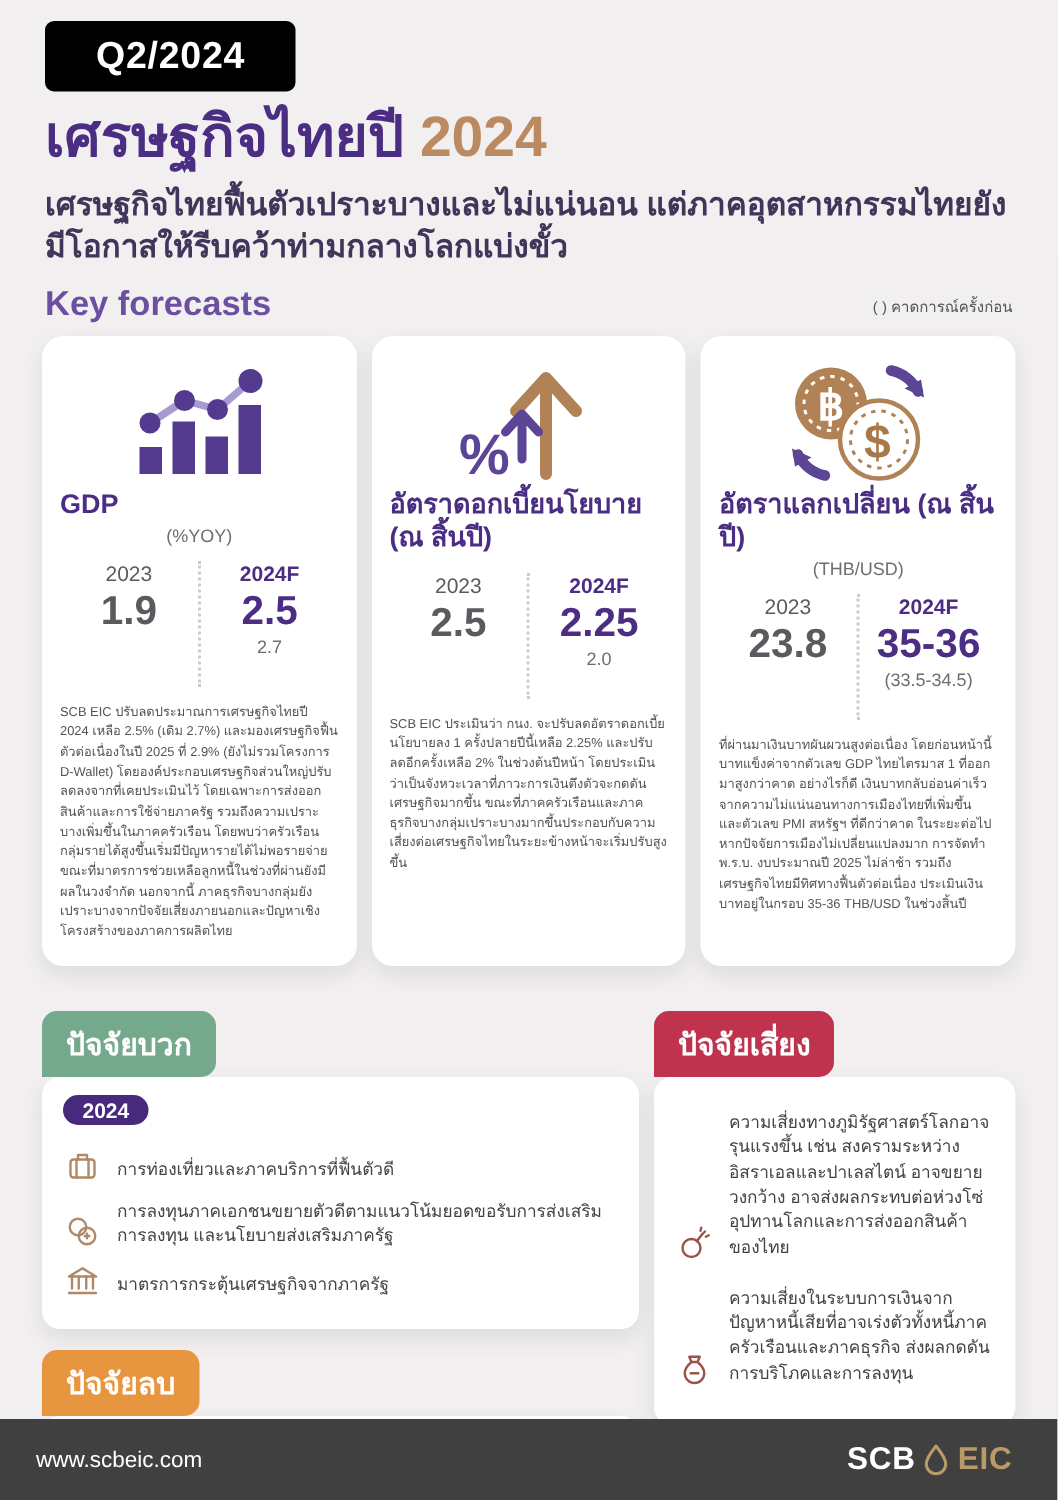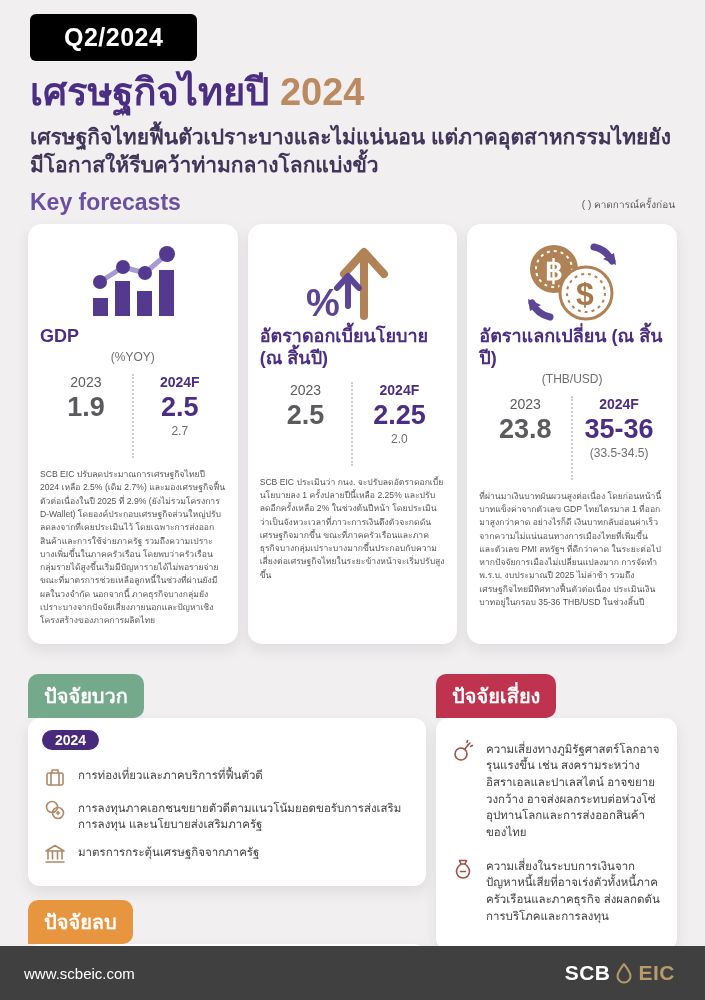--- a/index.html
+++ b/index.html
@@ -40,21 +40,21 @@
   .col-left { width:398px; flex:none; }
   .col-right { flex:1; }
   .sec-badge { display:inline-block; color:#fff; font-size:20px; font-weight:bold;
                padding:6px 16px; border-radius:10px 10px 10px 0; margin-top:14px; }
   .sec-badge.green { background:#74a98c; }
   .sec-badge.red { background:#c0334e; }
   .sec-badge.orange { background:#e8953f; }
   .sec-box { background:#fff; border-radius:12px; box-shadow:0 6px 14px rgba(90,80,100,.12); padding:10px 14px 12px; }
   .year-pill { display:inline-block; background:#482a7d; color:#fff; font-size:14px; font-weight:bold;
                padding:2px 13px; border-radius:14px; margin:2px 0 6px; }
-  .f-item { display:flex; gap:10px; align-items:flex-start; margin:8px 0; }
+  .f-item { display:flex; gap:10px; align-items:flex-end; margin:8px 0; }
   .f-item .ic { flex:none; width:26px; display:flex; justify-content:center; padding-top:1px; }
   .f-item .tx { font-size:11.5px; color:#434345; line-height:1.45; padding-top:3px; }
   .risk .f-item { margin:10px 0 14px; }
   .footer { position:absolute; left:0; bottom:0; width:705px; height:54px; background:#404040;
             display:flex; align-items:center; justify-content:space-between; padding:0 30px 0 24px; }
   .footer-url { color:#fff; font-size:15px; }
   .logo { display:flex; align-items:center; gap:4px; }
   .logo .scb { color:#fff; font-size:21px; font-weight:bold; letter-spacing:.5px; }
   .logo .eic { color:#b99b68; font-size:21px; font-weight:bold; letter-spacing:.5px; }
 </style>

